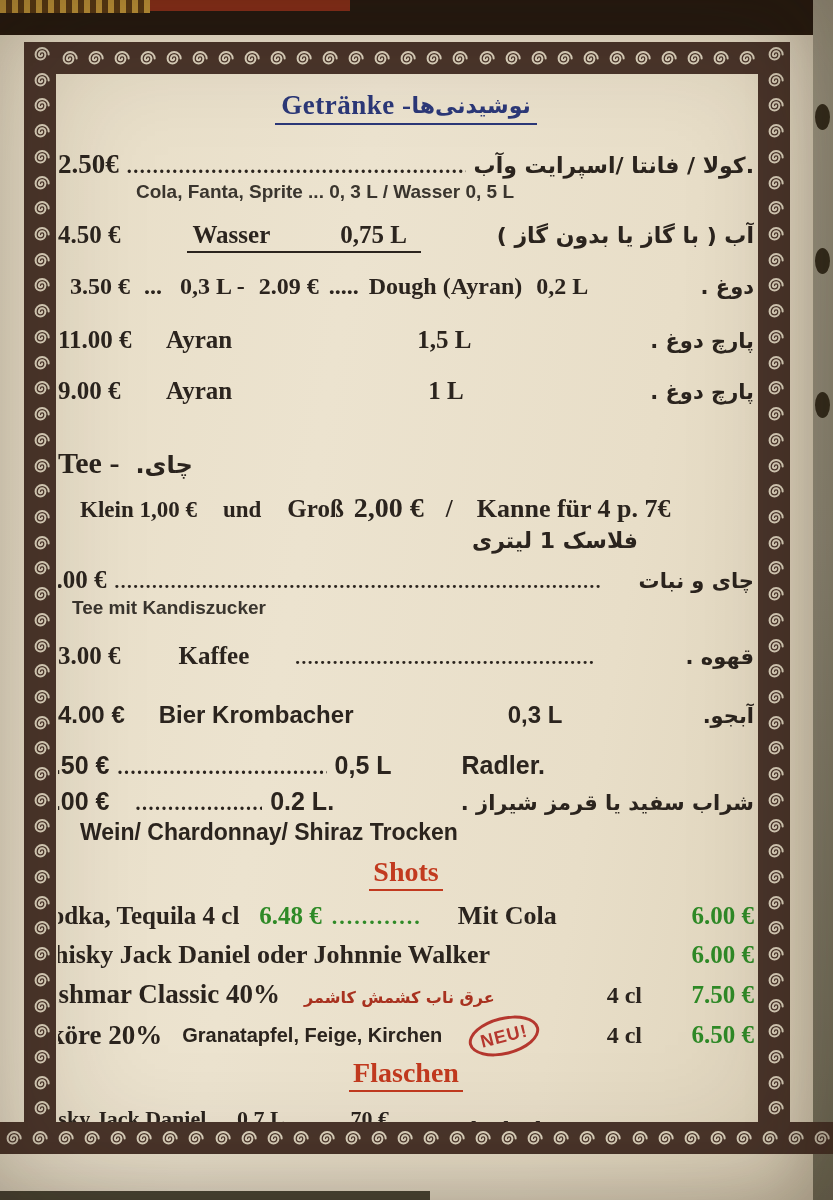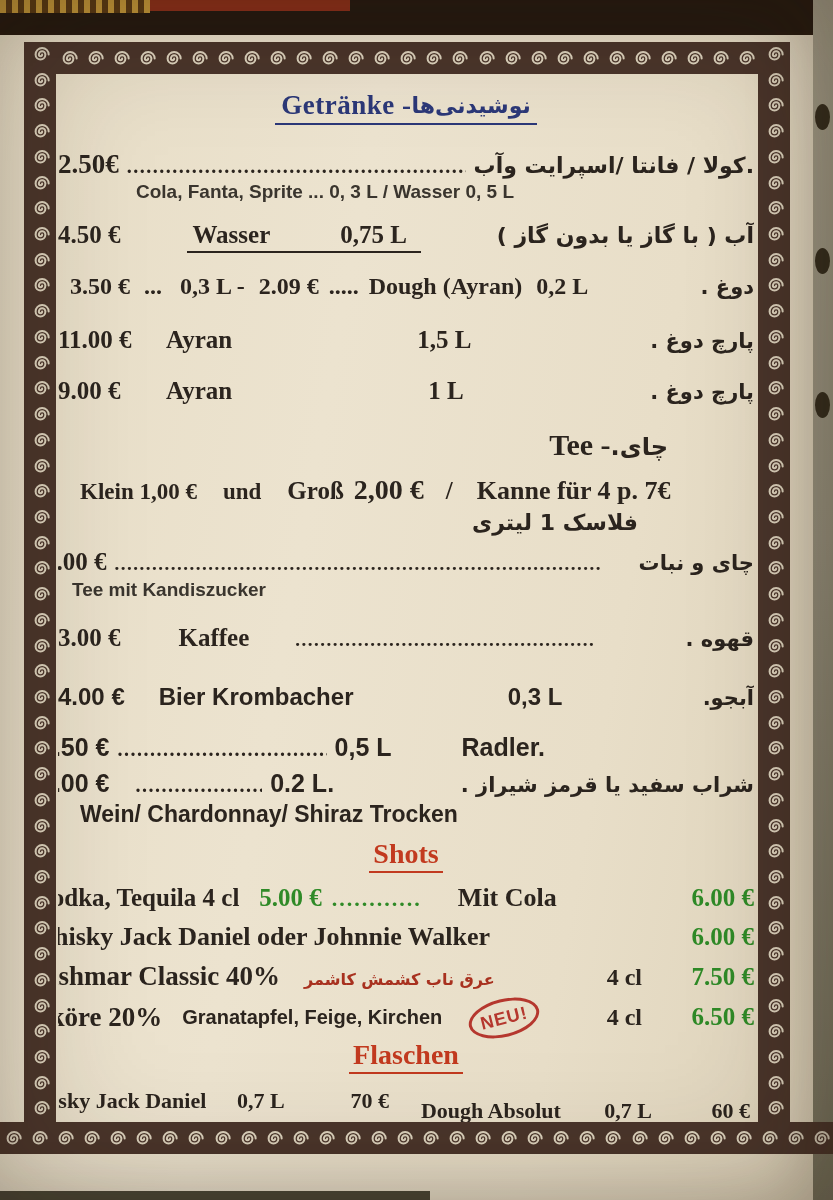--- a/index.html
+++ b/index.html
@@ -555,21 +555,21 @@
     </div>
 
     <div class="row" style="margin-top:22px">
       <span class="serif price" style="min-width:108px">9.00 €</span>
       <span class="serif" style="font-size:25px">Ayran</span>
       <span class="serif" style="font-size:25px;margin-left:196px">1 L</span>
       <span style="flex:1"></span>
       <span class="fa" style="font-size:21px">پارچ دوغ .</span>
     </div>
 
-    <div class="row" style="margin-top:22px;justify-content:flex-end;margin-right:86px;gap:0">
+    <div class="row" style="margin-top:40px;margin-right:86px;gap:16px">
       <span class="serif" style="font-size:30px">Tee -</span>
       <span class="fa" style="font-size:24px">چای.</span>
     </div>
 
     <div class="row" style="margin-top:12px;margin-left:22px">
       <span class="serif" style="font-size:23px">Klein 1,00 €</span>
       <span class="serif" style="font-size:23px;margin-left:26px">und</span>
       <span class="serif" style="font-size:25px;margin-left:26px">Groß</span>
       <span class="serif" style="font-size:28px;margin-left:10px">2,00 €</span>
       <span class="serif" style="font-size:25px;margin-left:22px">/</span>
@@ -622,21 +622,21 @@
     <div class="row" style="margin-top:3px;margin-left:22px">
       <span class="sans" style="font-size:23px">Wein/ Chardonnay/ Shiraz Trocken</span>
     </div>
 
     <div class="row" style="margin-top:10px;justify-content:center">
       <span class="serif heading-red" style="font-size:28px">Shots</span>
     </div>
 
     <div class="row" style="margin-top:10px">
       <span class="serif" style="font-size:25px;margin-left:-22px">Vodka, Tequila 4 cl</span>
-      <span class="serif green" style="font-size:25px;margin-left:20px">5.00 €</span>
+      <span class="serif green" style="font-size:25px;margin-left:20px">6.48 €</span>
       <span class="serif green" style="font-size:22px;margin-left:10px;letter-spacing:2px">............</span>
       <span class="serif" style="font-size:26px;margin-left:36px">Mit Cola</span>
       <span style="flex:1"></span>
       <span class="serif green" style="font-size:25px">6.00 €</span>
     </div>
 
     <div class="row" style="margin-top:9px">
       <span class="serif" style="font-size:26px;margin-left:-30px">Whisky Jack Daniel oder Johnnie Walker</span>
       <span style="flex:1"></span>
       <span class="serif green" style="font-size:25px">6.00 €</span>

